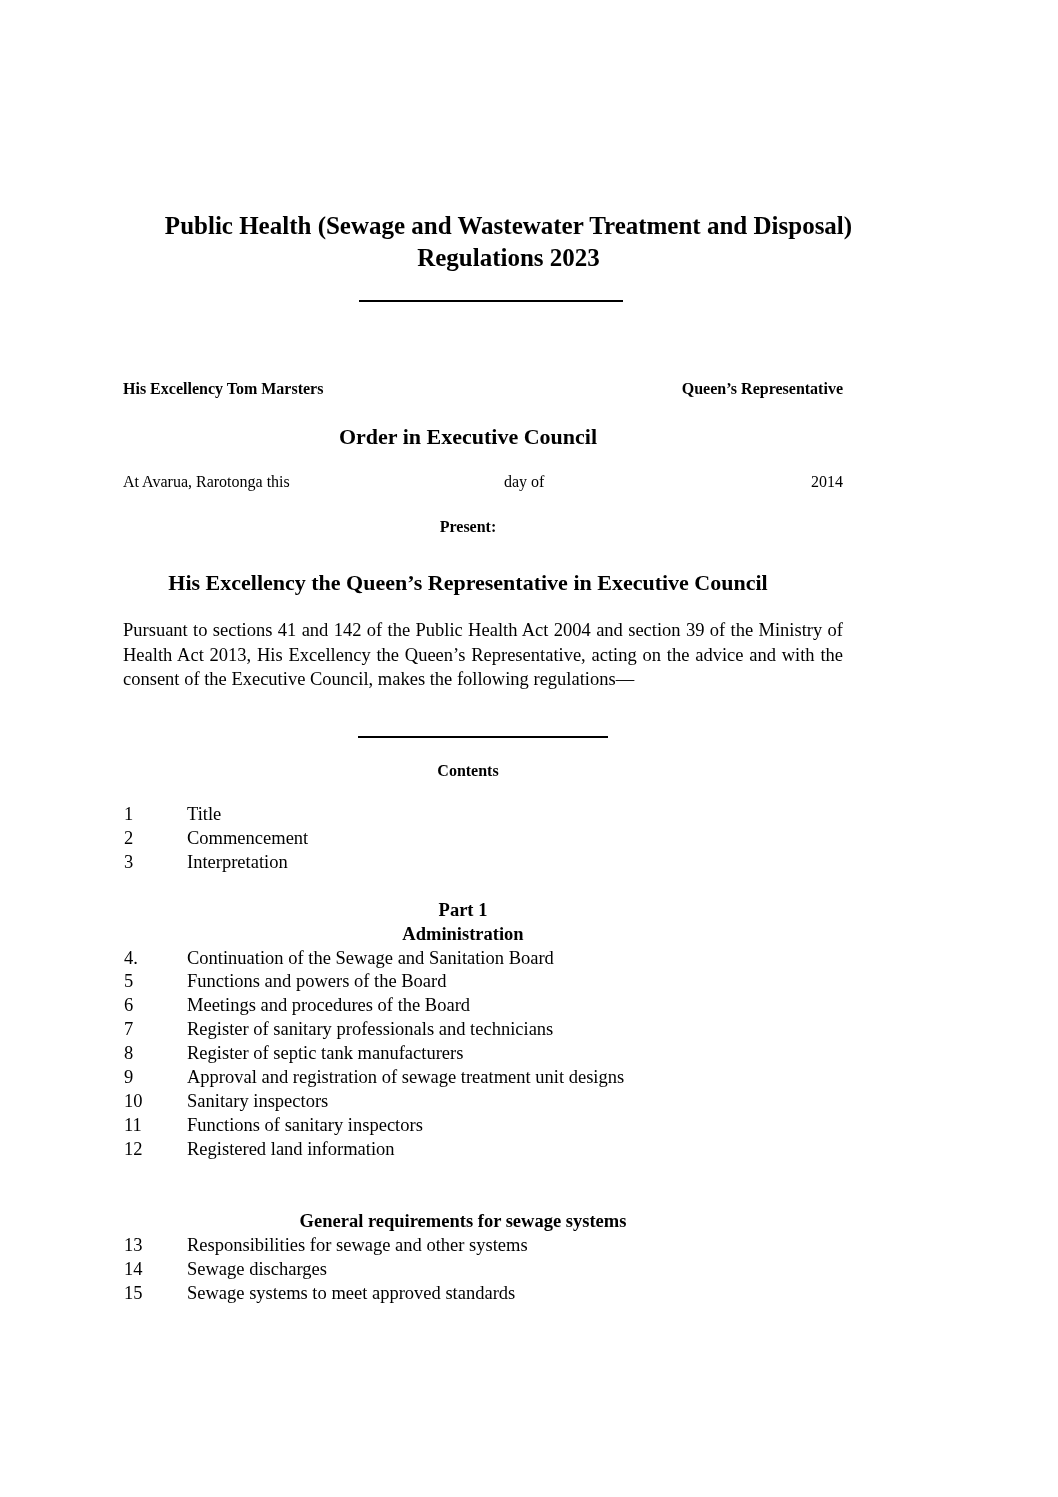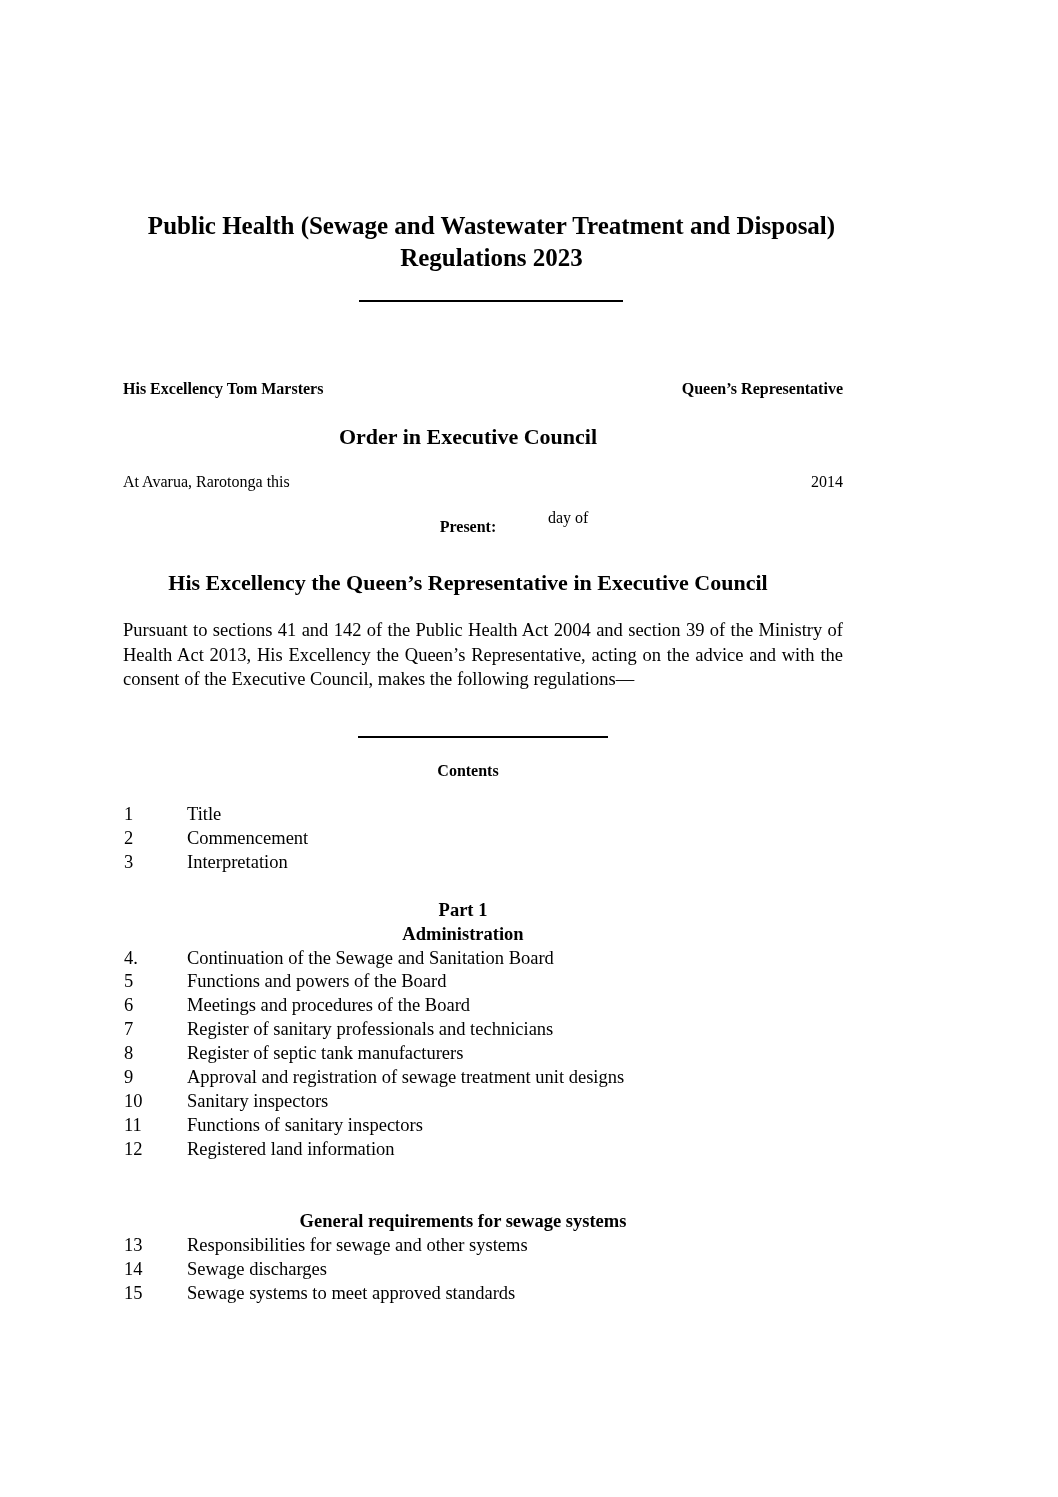--- a/index.html
+++ b/index.html
@@ -3,21 +3,21 @@
   <meta charset="utf-8">
   <style>
     html, body { margin: 0; padding: 0; background: #ffffff; }
     body {
       width: 1058px; height: 1497px; position: relative; overflow: hidden;
       font-family: "Liberation Serif", "DejaVu Serif", serif; color: #000;
     }
     .page { position: absolute; left: 0; top: 0; width: 1058px; height: 1497px; }
     .abs { position: absolute; white-space: nowrap; }
     .title {
-      left: 0; width: 983px; text-align: center; font-weight: bold;
+      left: 17px; width: 983px; text-align: center; font-weight: bold;
       font-size: 25px; line-height: 32px;
     }
     .rule { position: absolute; height: 2px; background: #000; }
     .bold { font-weight: bold; }
     .t18 { font-size: 16px; line-height: 22px; }
     .h22 { font-size: 22px; line-height: 26px; font-weight: bold; }
     .center { left: 0; width: 936px; text-align: center; }
     .para {
       position: absolute; left: 123px; width: 720px; top: 618px;
       font-size: 18.5px; line-height: 24.5px; text-align: justify;
@@ -35,21 +35,21 @@
   <div class="abs title" style="top:242px;">Regulations 2023</div>
 
   <div class="rule" style="left:359px; width:264px; top:300px;"></div>
 
   <div class="abs t18 bold" style="left:123px; top:378px;">His Excellency Tom Marsters</div>
   <div class="abs t18 bold" style="right:215px; top:378px;">Queen’s Representative</div>
 
   <div class="abs h22 center" style="top:424px;">Order in Executive Council</div>
 
   <div class="abs t18" style="left:123px; top:471px;">At Avarua, Rarotonga this</div>
-  <div class="abs t18" style="left:548px; top:471px;margin-top:36px;">day of</div>
+  <div class="abs t18" style="left:504px; top:471px;">day of</div>
   <div class="abs t18" style="right:215px; top:471px;">2014</div>
 
   <div class="abs t18 bold center" style="top:516px;">Present:</div>
 
   <div class="abs h22 center" style="top:570px;">His Excellency the Queen’s Representative in Executive Council</div>
 
   <div class="para">Pursuant to sections 41 and 142 of the Public Health Act 2004 and section 39 of the Ministry of Health Act 2013, His Excellency the Queen’s Representative, acting on the advice and with the consent of the Executive Council, makes the following regulations—</div>
 
   <div class="rule" style="left:358px; width:250px; top:736px;"></div>
 

